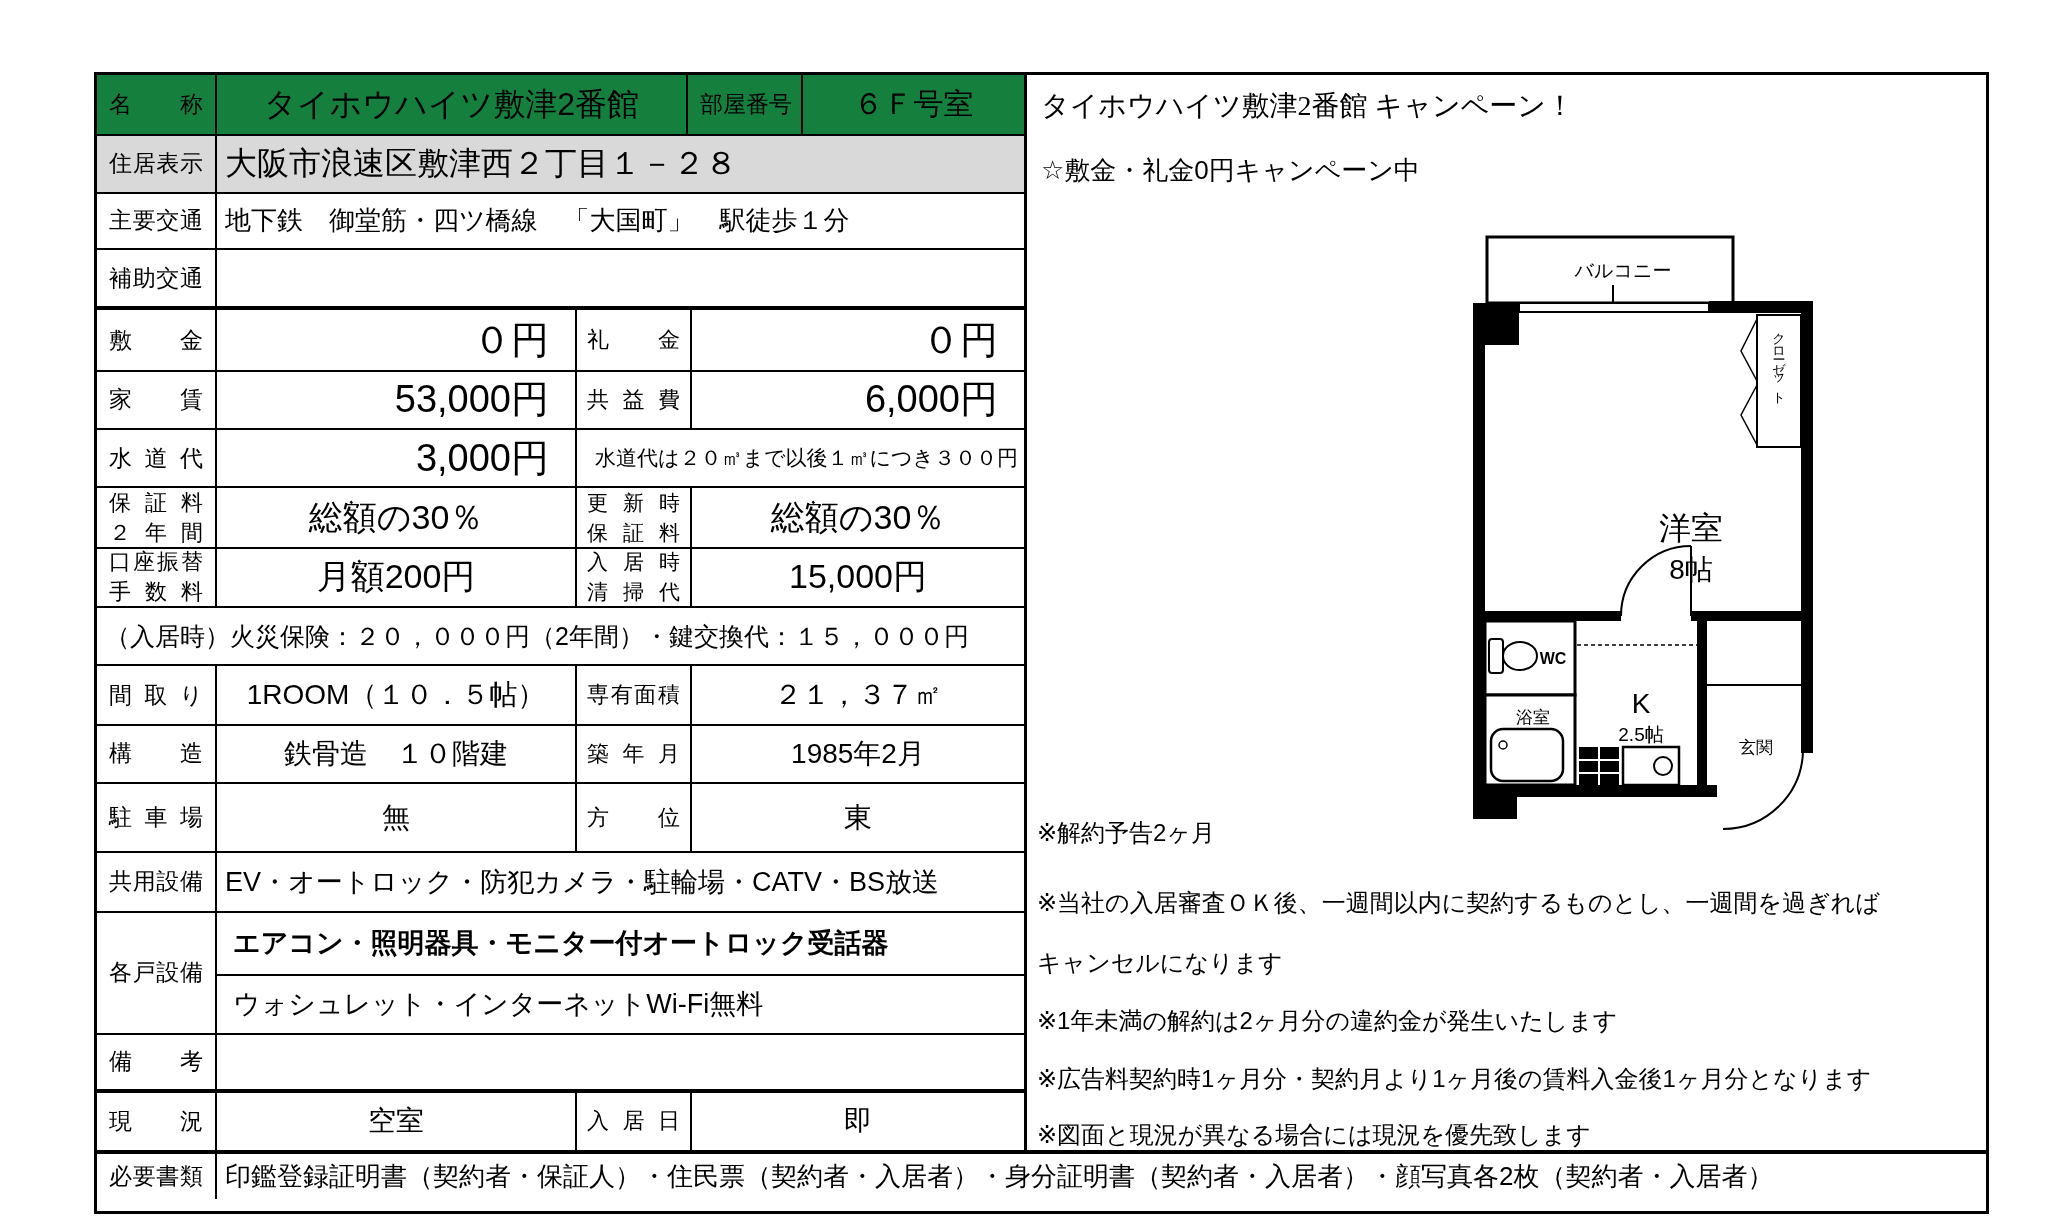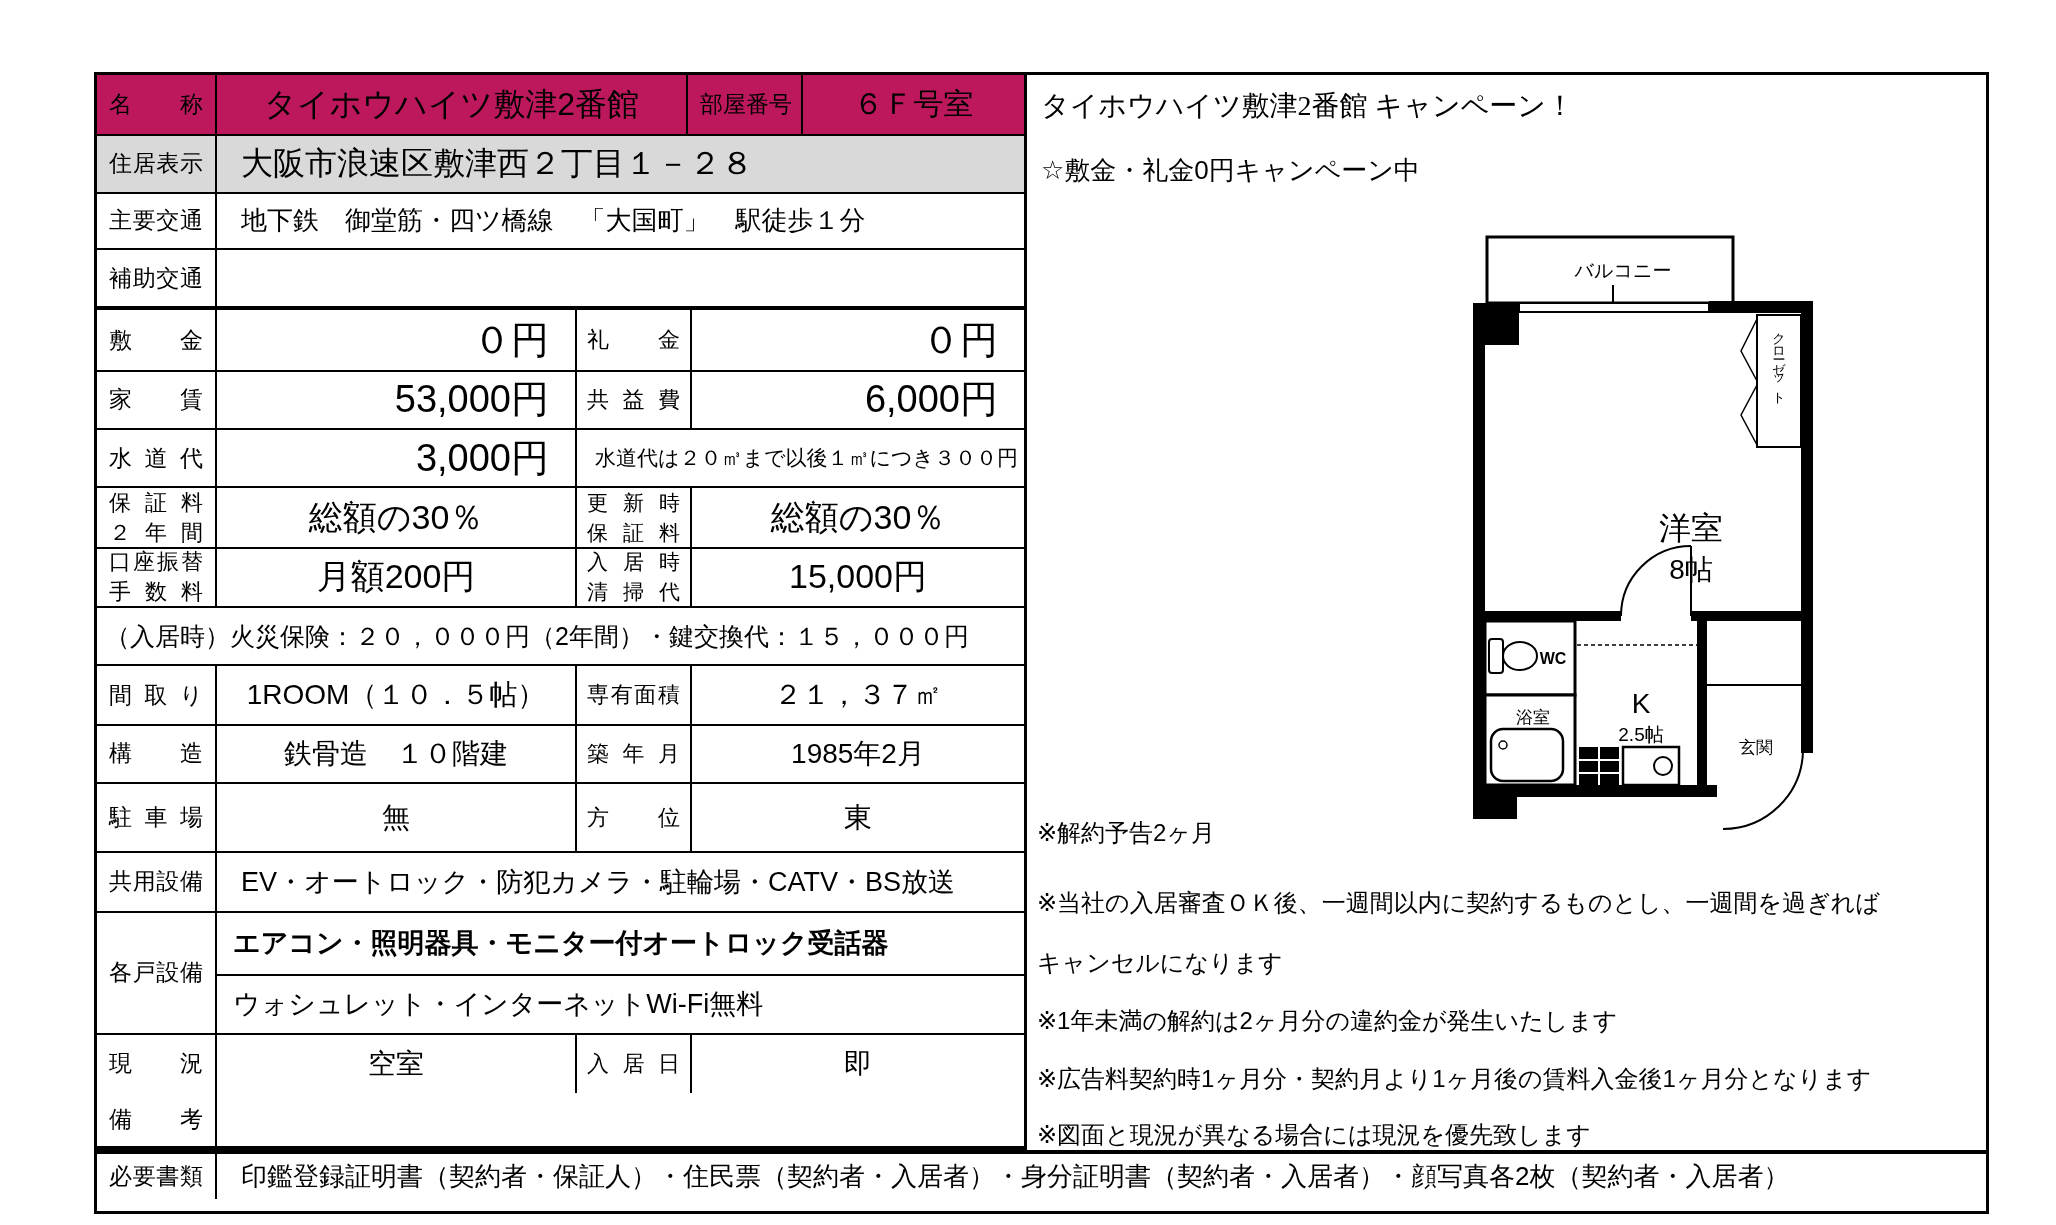--- a/index.html
+++ b/index.html
@@ -9,29 +9,29 @@
   .top{display:flex;height:1079px;border-bottom:4px solid #000;box-sizing:border-box;}
   .ltable{width:930px;display:flex;flex-direction:column;border-right:3px solid #000;box-sizing:border-box;}
   .rpanel{flex:1;position:relative;}
   .row{display:flex;border-bottom:2px solid #000;box-sizing:border-box;}
   .row.thick{border-bottom-width:4px;}
   .row.noborder{border-bottom:none;}
   .cell{box-sizing:border-box;border-right:2px solid #000;display:flex;align-items:center;overflow:hidden;white-space:nowrap;}
   .w-a{width:120px}.w-b{width:360px}.w-c{width:115px}.w-d{width:332px;border-right:none}
   .w-bd{width:807px;border-right:none}.w-cd{width:447px;border-right:none}.w-full{width:927px;border-right:none}
   .w-nv{width:471px}.w-rn{width:115px}.w-rv{width:221px;border-right:none}
-  .bg-blue{background:#be185d}.bg-gray{background:#D9D9D9}
+  .bg-blue{background:#15803d}.bg-gray{background:#D9D9D9}
   .jl{width:100%;text-align:justify;text-align-last:justify;font-size:23px;padding:0 12px;box-sizing:border-box;}
   .w-c .jl{font-size:22px;padding:0 10px;}
   .labcol{width:100%;display:flex;flex-direction:column;justify-content:center;gap:4px;}
   .labcol .jl{font-size:22px;line-height:26px;}
   .w-c .labcol .jl{font-size:21px;}
   .right{justify-content:flex-end;padding-right:26px}
   .center{justify-content:center}
-  .left{padding-left:24px}
+  .left{padding-left:8px}
   .f38{font-size:38px}.f34{font-size:34px}.f32{font-size:32px}.f30{font-size:30px}
   .f28{font-size:28px}.f27{font-size:27px}.f26{font-size:26px}.f25{font-size:25px}.f21{font-size:21px}
   .subcol{display:flex;flex-direction:column;box-sizing:border-box;}
   .subrow{display:flex;align-items:center;padding-left:16px;box-sizing:border-box;font-size:27px;white-space:nowrap;}
   .subrow.divided{border-bottom:2px solid #000;font-weight:bold;}
   .brow{display:flex;height:45px;border-radius:17px;}
   .campaign-title{position:absolute;left:14px;top:12px;font-size:28px;white-space:nowrap;font-family:Liberation Serif, serif;}
   .campaign-line{position:absolute;left:14px;top:78px;font-size:26px;white-space:nowrap;}
   .note{position:absolute;left:10px;font-size:24px;white-space:nowrap;}
   .floorplan{position:absolute;left:446px;top:158px;}
@@ -188,36 +188,36 @@
       <div class="row" style="height:124px">
         <div class="cell w-a">
             <div class="jl">各戸設備</div>
           </div>
         <div class="subcol w-bd">
           <div class="subrow divided" style="height:63px">エアコン・照明器具・モニター付オートロック受話器</div>
           <div class="subrow" style="flex:1">ウォシュレット・インターネットWi-Fi無料</div>
         </div>
       </div>
 
+      <div class="row thick" style="height:58px">
+        <div class="cell w-a">
+            <div class="jl">備考</div>
+          </div>
+        <div class="cell w-bd left f26"></div>
+      </div>
+
       <div class="row noborder" style="height:58px">
         <div class="cell w-a">
             <div class="jl">現況</div>
           </div>
         <div class="cell w-b center f28">空室</div>
         <div class="cell w-c">
             <div class="jl">入居日</div>
           </div>
         <div class="cell w-d center f28">即</div>
-      </div>
-
-      <div class="row thick" style="height:58px">
-        <div class="cell w-a">
-            <div class="jl">備考</div>
-          </div>
-        <div class="cell w-bd left f26"></div>
       </div>
 
     </div>
 
     <div class="rpanel">
       <div class="campaign-title">タイホウハイツ敷津2番館 キャンペーン！</div>
       <div class="campaign-line">☆敷金・礼金0円キャンペーン中</div>
 
       <svg class="floorplan" width="340" height="604" viewBox="0 0 340 604">
 

